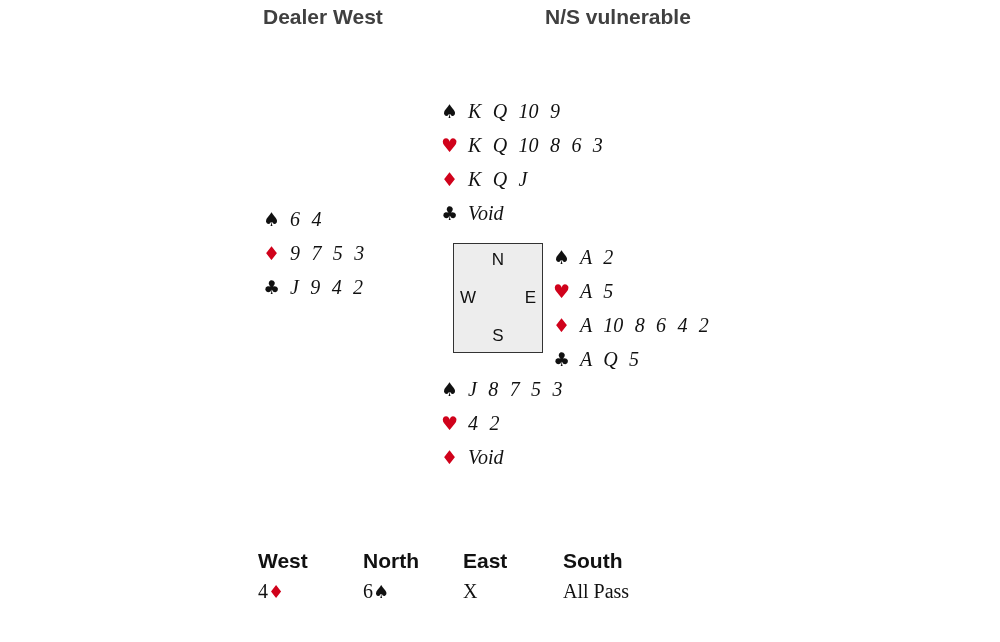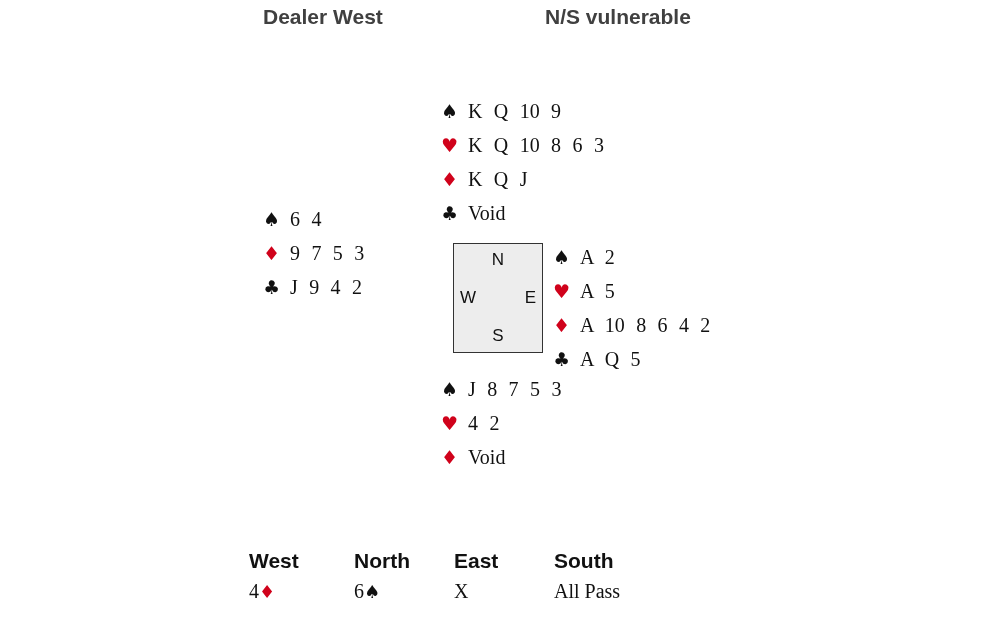--- a/index.html
+++ b/index.html
@@ -16,21 +16,21 @@
     position: absolute; top: 5px;
     font-family: "Liberation Sans", sans-serif;
     font-weight: 700; font-size: 21px;
     color: #404040;
     white-space: nowrap;
   }
   #dealer-label { left: 263px; }
   #vuln-label { left: 545px; }
 
   .hand { position: absolute; }
-  .hand-row { height: 34px; line-height: 34px; white-space: nowrap; }
+  .hand-row { height: 34px; line-height: 34px; white-space: nowrap; font-style: italic; }
   .suit-sym {
     font-family: "DejaVu Sans", sans-serif;
     font-size: 19px;
     color: var(--black-suit, #111);
   }
   .suit-sym.red { color: var(--red-suit, #d0021b); }
   .hand .suit-sym { display: inline-block; width: 27px; }
   .cards { font-size: 20px; word-spacing: 0.32em; }
 
   #north-hand { left: 441px; top: 94px; }
@@ -46,21 +46,21 @@
     font-family: "Liberation Sans", sans-serif;
     font-size: 17px; color: #111;
   }
   .compass span { position: absolute; }
   .c-n { top: 6px; left: 50%; transform: translateX(-50%); }
   .c-s { bottom: 6px; left: 50%; transform: translateX(-50%); }
   .c-w { left: 6px; top: 50%; transform: translateY(-50%); }
   .c-e { right: 6px; top: 50%; transform: translateY(-50%); }
 
   table.auction {
-    position: absolute; left: 249px; top: 546px;
+    position: absolute; left: 258px; top: 546px;
     border-collapse: collapse;
   }
   table.auction col.c1 { width: 105px; }
   table.auction col.c2 { width: 100px; }
   table.auction col.c3 { width: 100px; }
   table.auction col.c4 { width: 130px; }
   table.auction th {
     font-family: "Liberation Sans", sans-serif;
     font-weight: 700; font-size: 21px;
     text-align: left; height: 30px; line-height: 30px;

